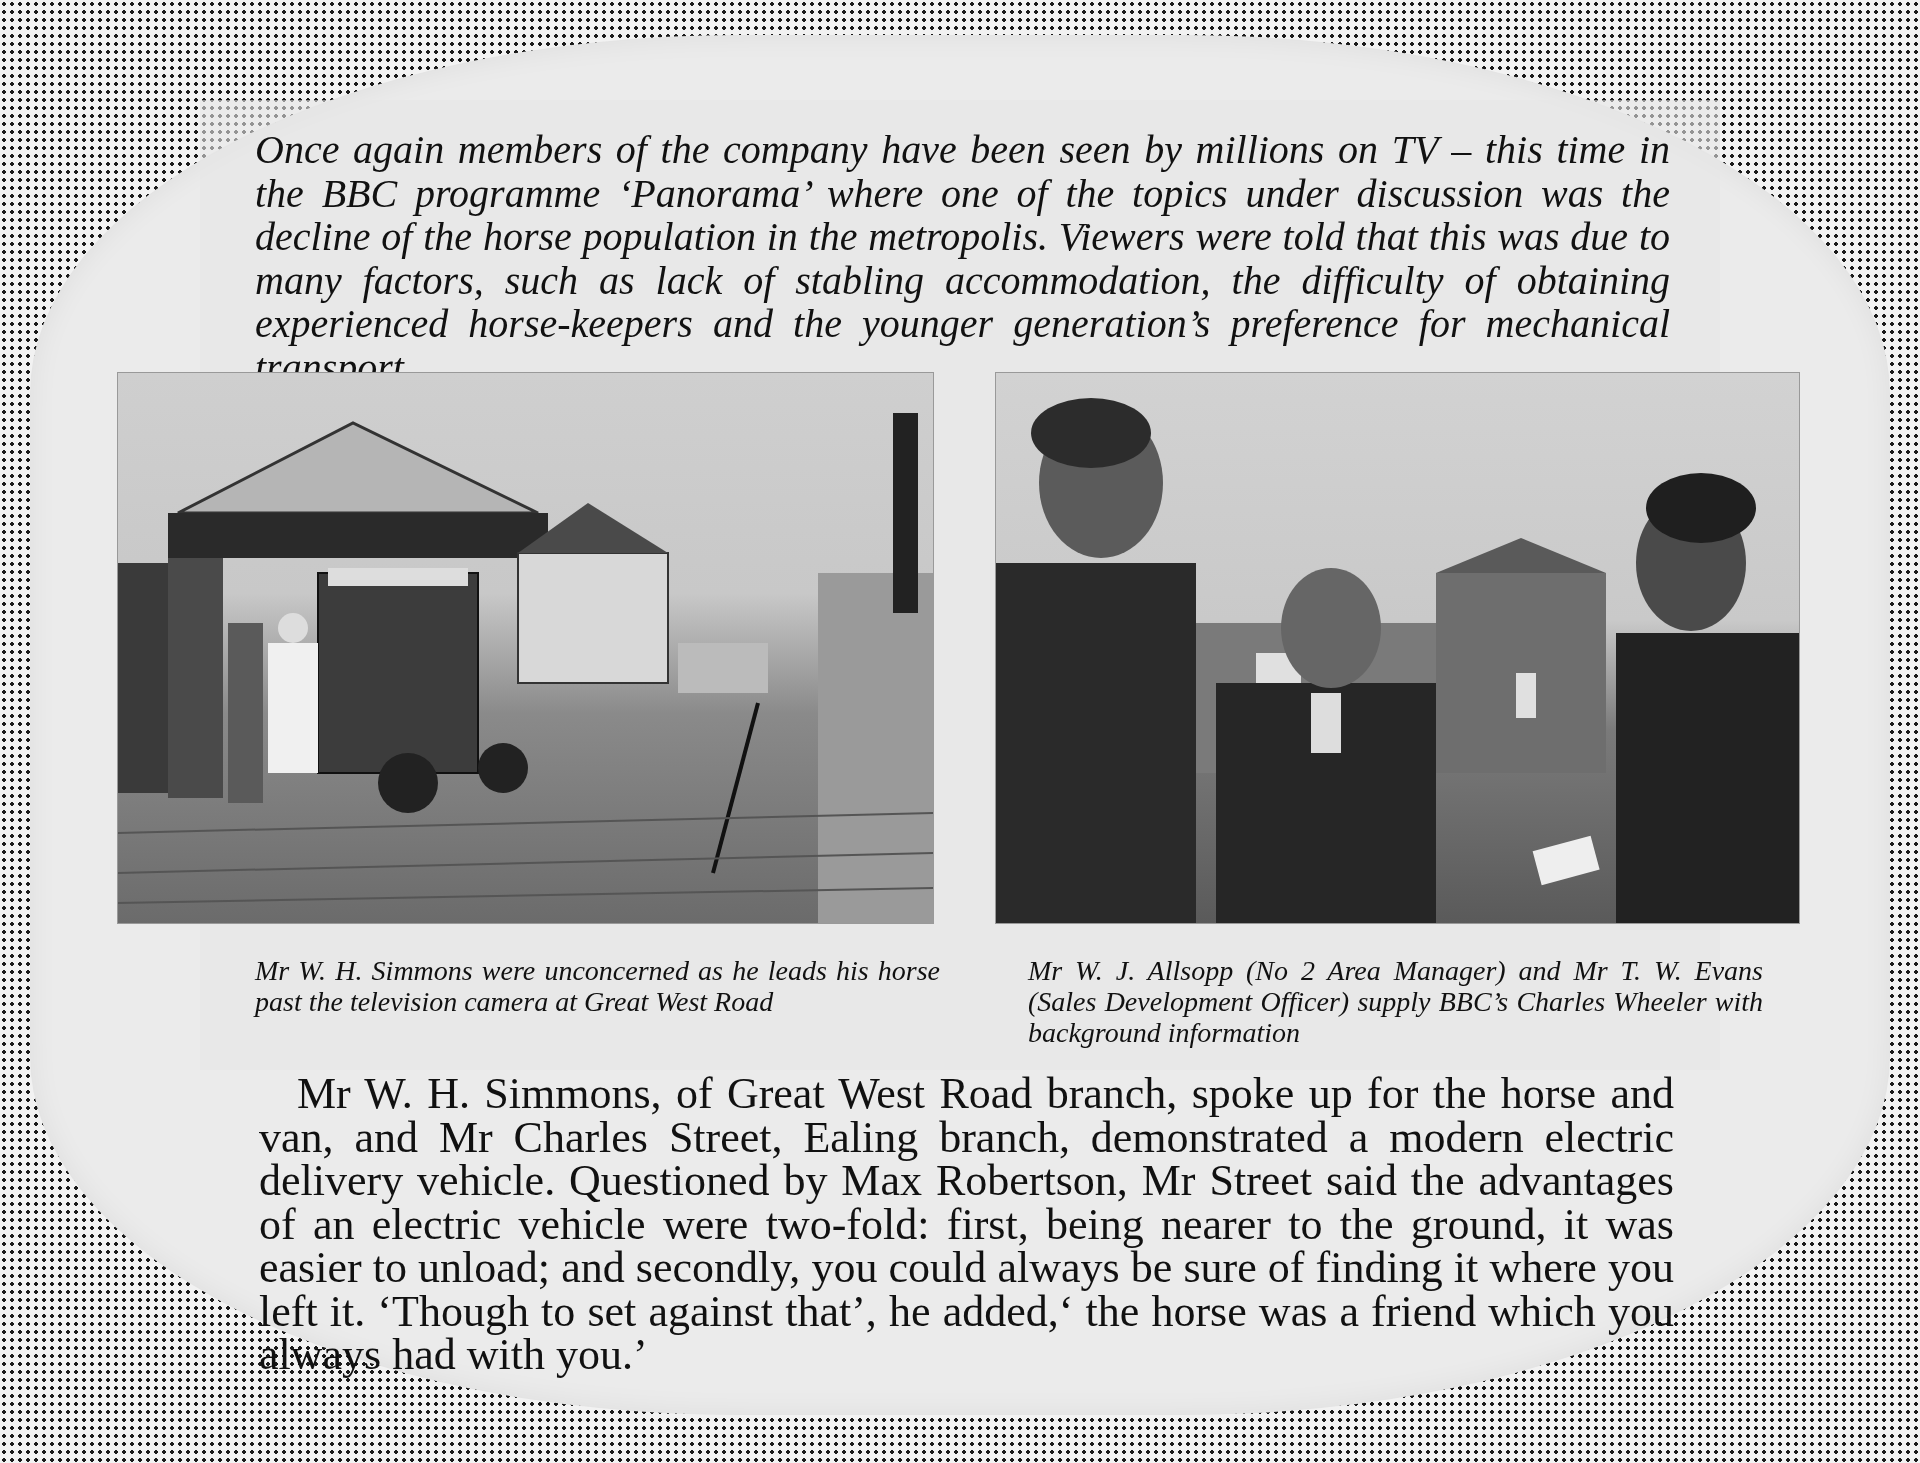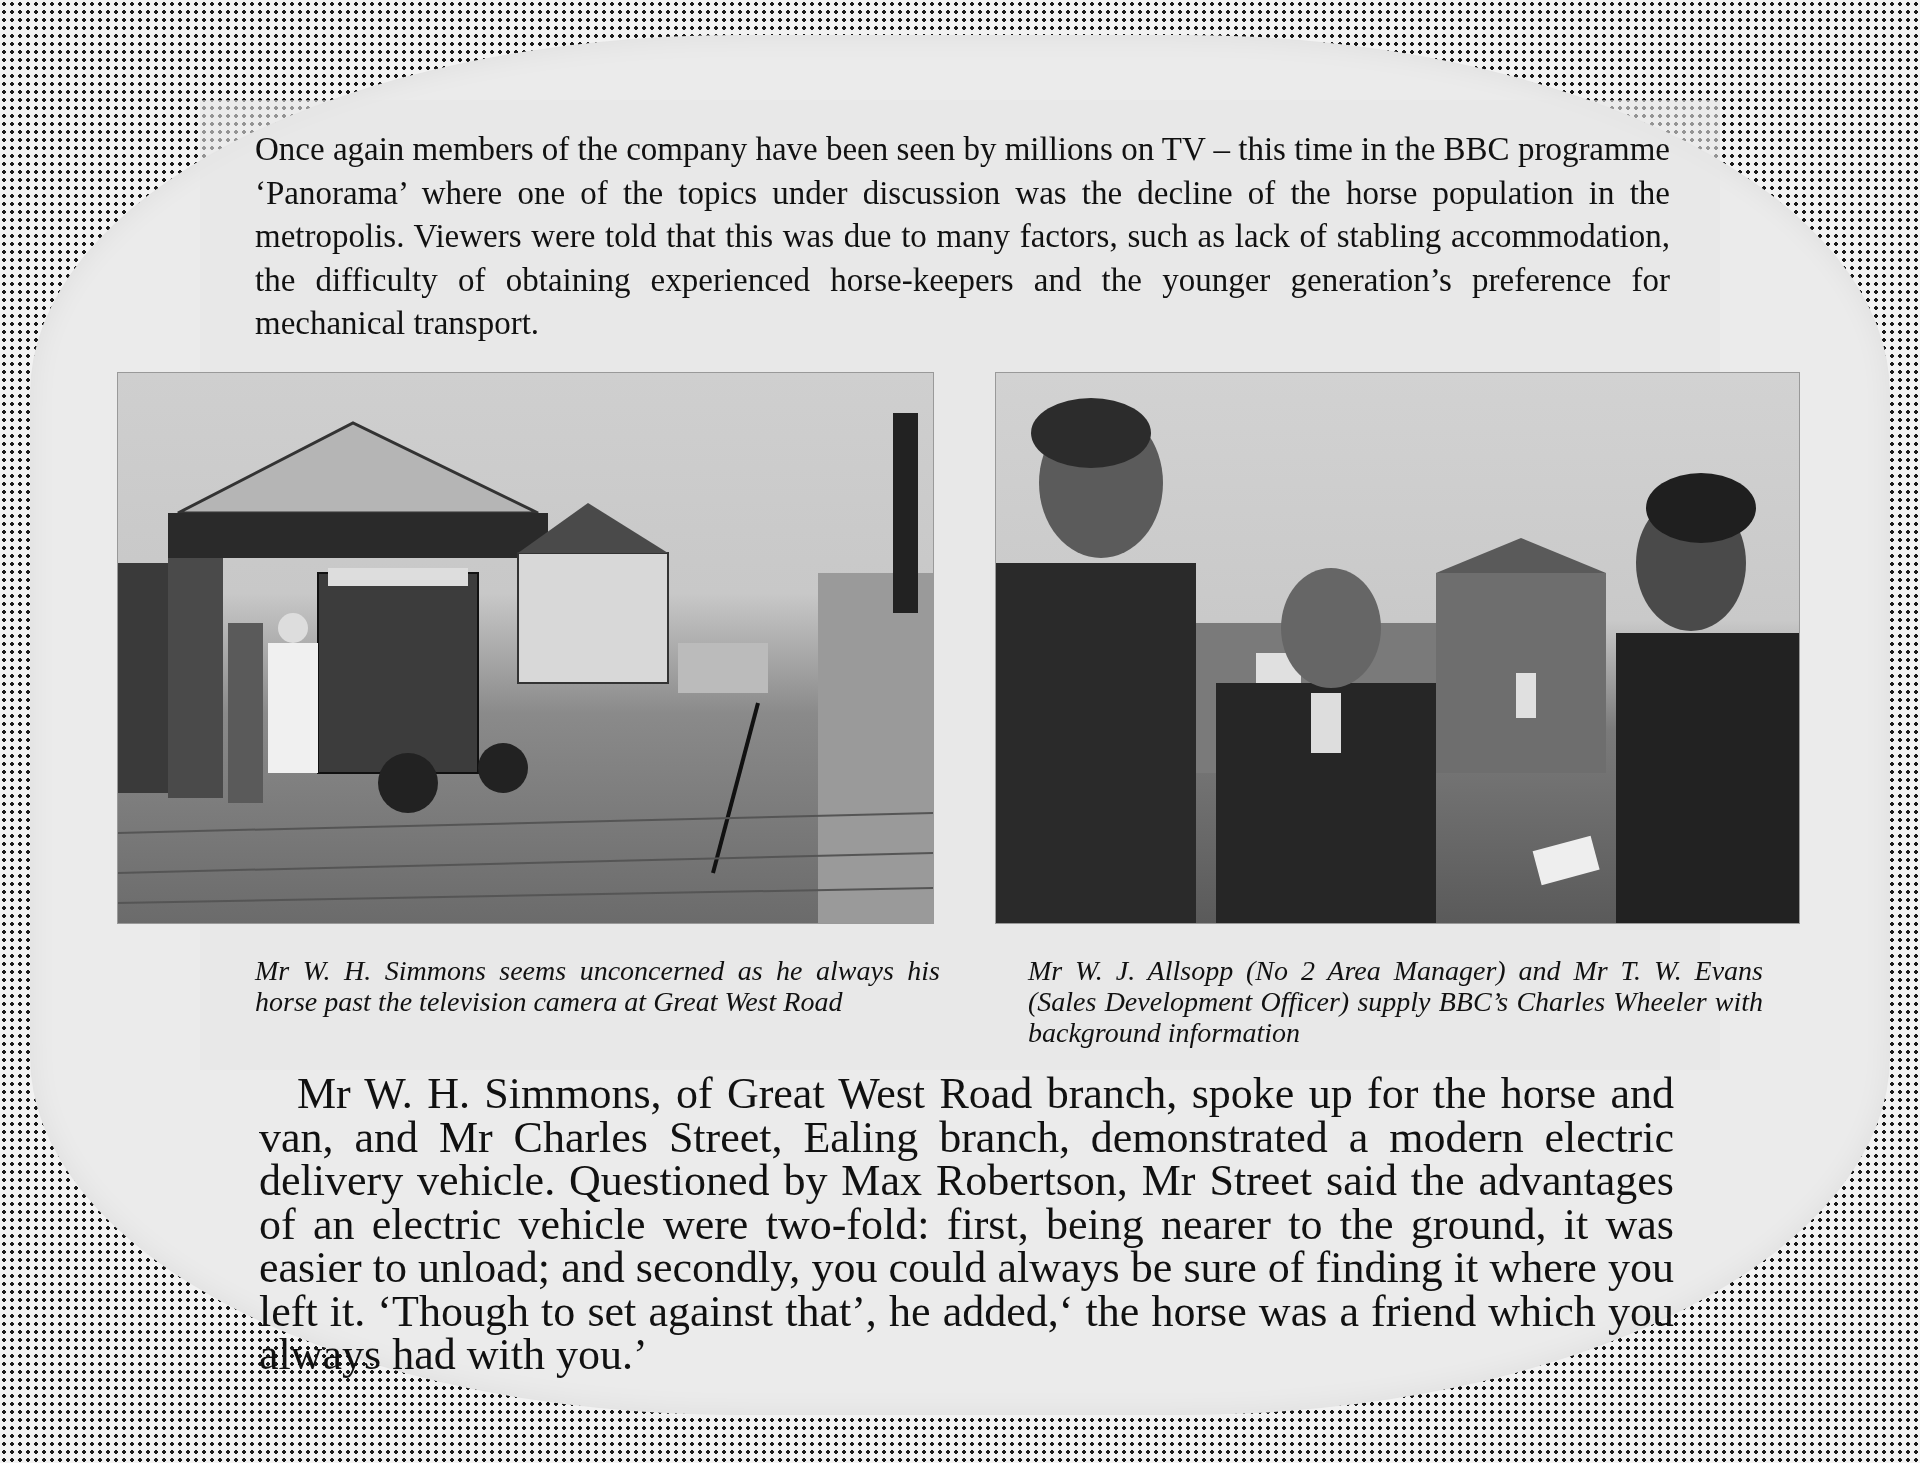--- a/index.html
+++ b/index.html
@@ -16,22 +16,23 @@
     background: #ebebeb;
     border-radius: 38% / 26%;
     box-shadow: inset 0 0 30px rgba(0,0,0,0.06);
   }
   .page-block {
     position: absolute; left: 200px; top: 100px; width: 1520px; height: 970px;
     background: #e6e6e6; opacity: 0.6;
   }
   .intro {
     position: absolute; left: 255px; top: 128px; width: 1415px;
-    font-size: 33px; line-height: 43.5px; text-align: justify;
+    font-size: 40px; line-height: 43.5px; text-align: justify;
     margin: 0;
+    font-style: italic;
   }
   .photo {
     position: absolute; overflow: hidden; border: 1px solid #999;
   }
   .photo-left { left: 117px; top: 372px; width: 815px; height: 550px;
     background: linear-gradient(#cfcfcf 0%, #c8c8c8 40%, #8a8a8a 62%, #6b6b6b 100%); }
   .photo-right { left: 995px; top: 372px; width: 803px; height: 550px;
     background: linear-gradient(#d2d2d2 0%, #c9c9c9 45%, #7a7a7a 65%, #5a5a5a 100%); }
   .photo svg { position: absolute; left: 0; top: 0; width: 100%; height: 100%; }
   .caption {
@@ -94,16 +95,16 @@
     <rect x="220" y="310" width="220" height="240" fill="#262626"></rect>
     <ellipse cx="335" cy="255" rx="50" ry="60" fill="#666"></ellipse>
     <rect x="315" y="320" width="30" height="60" fill="#ddd"></rect>
     <rect x="620" y="260" width="183" height="290" fill="#222"></rect>
     <ellipse cx="695" cy="190" rx="55" ry="68" fill="#4a4a4a"></ellipse>
     <ellipse cx="705" cy="135" rx="55" ry="35" fill="#1f1f1f"></ellipse>
     <rect x="540" y="470" width="60" height="35" fill="#eee" transform="rotate(-15 570 487)"></rect>
   </svg>
 </div>
 
-<p class="caption caption-left">Mr W. H. Simmons seems unconcerned as he always his horse past the television camera at Great West Road</p>
+<p class="caption caption-left">Mr W. H. Simmons were unconcerned as he leads his horse past the television camera at Great West Road</p>
 <p class="caption caption-right">Mr W. J. Allsopp (No 2 Area Manager) and Mr T. W. Evans (Sales Development Officer) supply BBC’s Charles Wheeler with background information</p>
 
 <p class="body-text">Mr W. H. Simmons, of Great West Road branch, spoke up for the horse and van, and Mr Charles Street, Ealing branch, demonstrated a modern electric delivery vehicle. Questioned by Max Robertson, Mr Street said the advantages of an electric vehicle were two-fold: first, being nearer to the ground, it was easier to unload; and secondly, you could always be sure of finding it where you left it. ‘Though to set against that’, he added,‘ the horse was a friend which you always had with you.’</p>
 
 </body></html>

